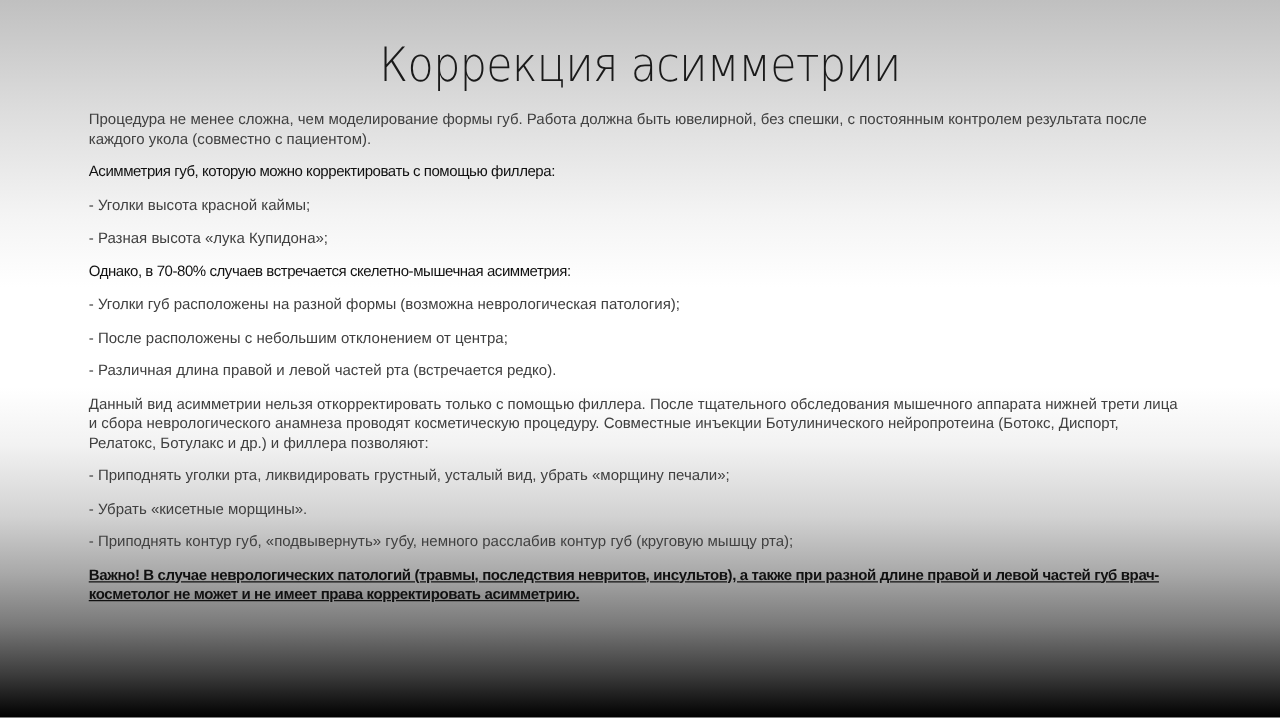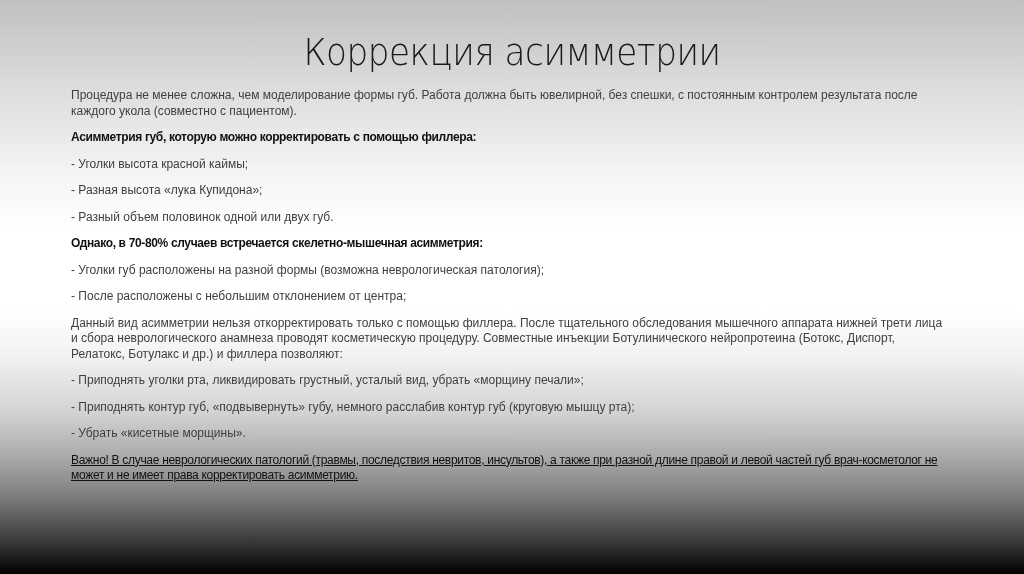--- a/index.html
+++ b/index.html
@@ -21,44 +21,44 @@
       font-weight: 300;
       font-size: 38px; letter-spacing: -0.5px;
       color: #1a1a1a;
       transform: scaleX(0.9);
     }
     .content {
       position: absolute; left: 71px; top: 88px; width: 880px;
       font-size: 12px; line-height: 15.5px;
     }
     .p { margin: 0 0 11px 0; }
-    .bold { font-weight: bold; color: #111; letter-spacing: -0.35px; }
+    .bold { font-weight: normal; color: #111; letter-spacing: -0.35px; }
     .note {
-      color: #111; font-weight: normal; text-decoration: underline;
+      color: #111; font-weight: bold; text-decoration: underline;
       letter-spacing: -0.3px;
     }
   </style>
 </head>
 <body>
 
 <div class="slide">
   <div class="title">Коррекция асимметрии</div>
 
   <div class="content">
     <p class="p">Процедура не менее сложна, чем моделирование формы губ. Работа должна быть ювелирной, без спешки, с постоянным контролем результата после каждого укола (совместно с пациентом).</p>
 
     <p class="p bold">Асимметрия губ, которую можно корректировать с помощью филлера:</p>
     <p class="p">- Уголки высота красной каймы;</p>
     <p class="p">- Разная высота «лука Купидона»;</p>
-    <p class="p">- Разный объем половинок одной или двух губ.</p>
 
     <p class="p bold">Однако, в 70-80% случаев встречается скелетно-мышечная асимметрия:</p>
     <p class="p">- Уголки губ расположены на разной формы (возможна неврологическая патология);</p>
     <p class="p">- После расположены с небольшим отклонением от центра;</p>
+    <p class="p">- Различная длина правой и левой частей рта (встречается редко).</p>
 
     <p class="p">Данный вид асимметрии нельзя откорректировать только с помощью филлера. После тщательного обследования мышечного аппарата нижней трети лица и сбора неврологического анамнеза проводят косметическую процедуру. Совместные инъекции Ботулинического нейропротеина (Ботокс, Диспорт, Релатокс, Ботулакс и др.) и филлера позволяют:</p>
     <p class="p">- Приподнять уголки рта, ликвидировать грустный, усталый вид, убрать «морщину печали»;</p>
+    <p class="p">- Убрать «кисетные морщины».</p>
     <p class="p">- Приподнять контур губ, «подвывернуть» губу, немного расслабив контур губ (круговую мышцу рта);</p>
-    <p class="p">- Убрать «кисетные морщины».</p>
 
     <p class="p note">Важно! В случае неврологических патологий (травмы, последствия невритов, инсультов), а также при разной длине правой и левой частей губ врач-косметолог не может и не имеет права корректировать асимметрию.</p>
   </div>
 </div>
 
 </body></html>

